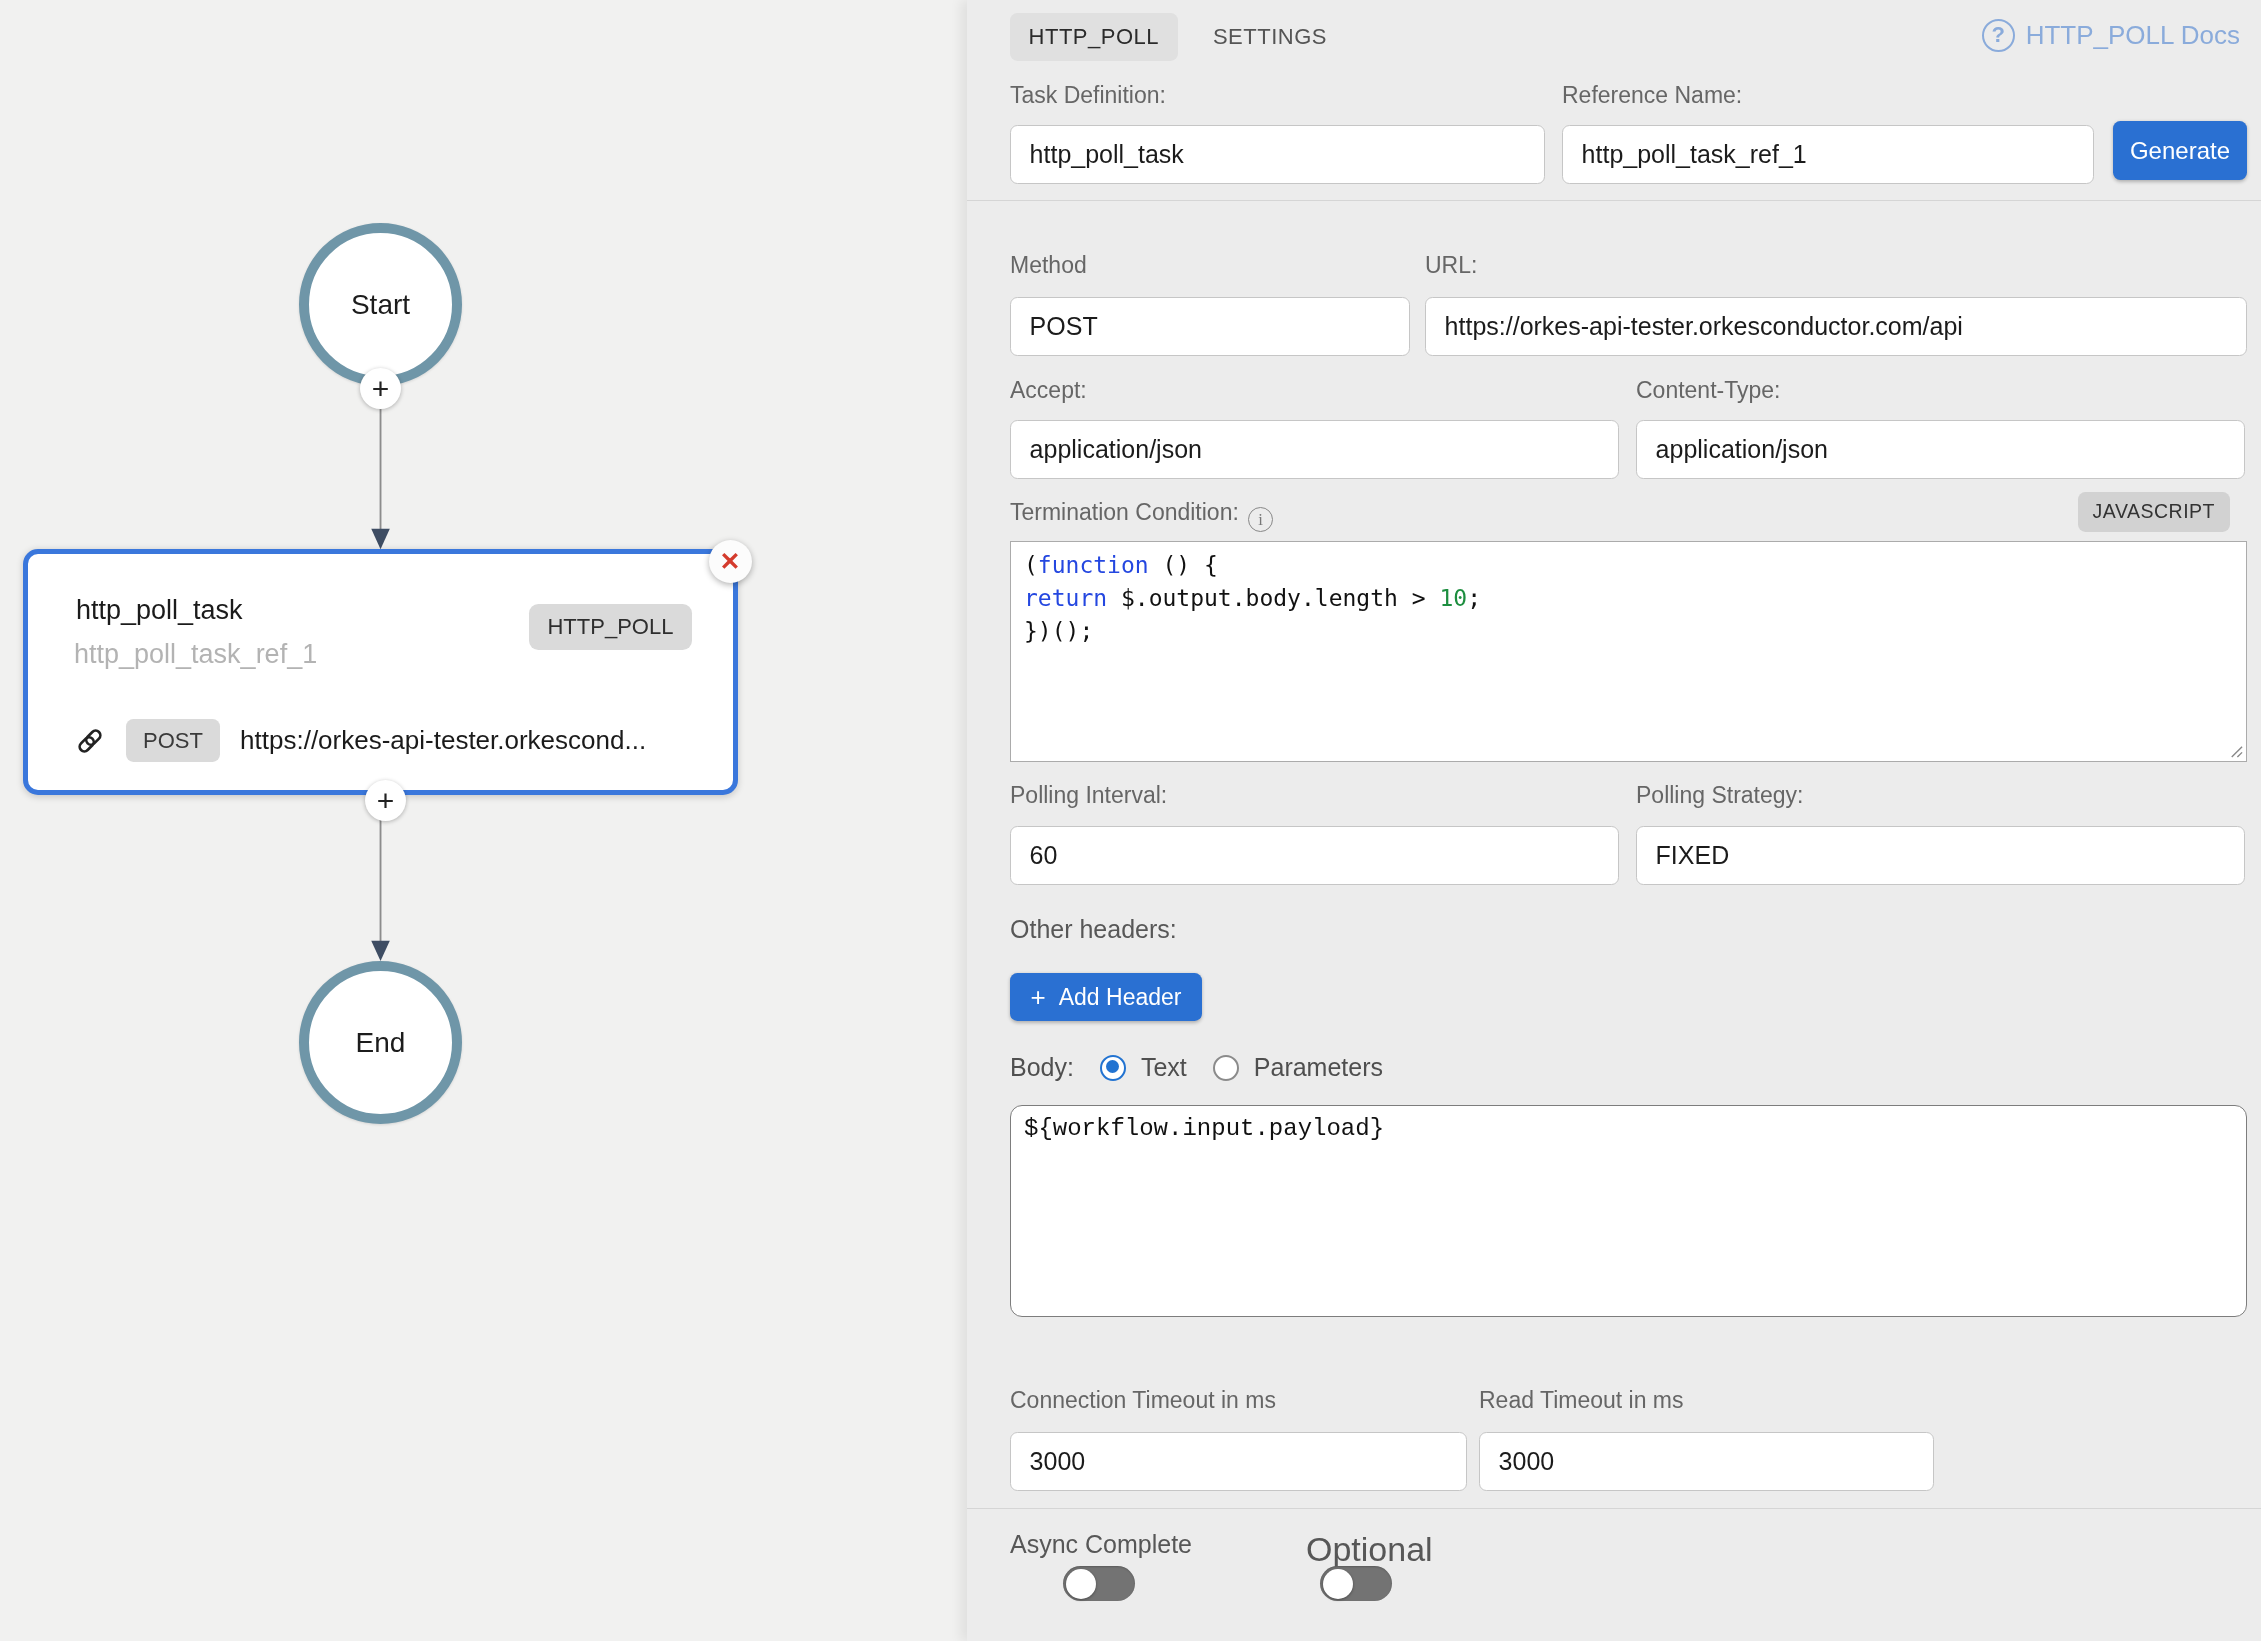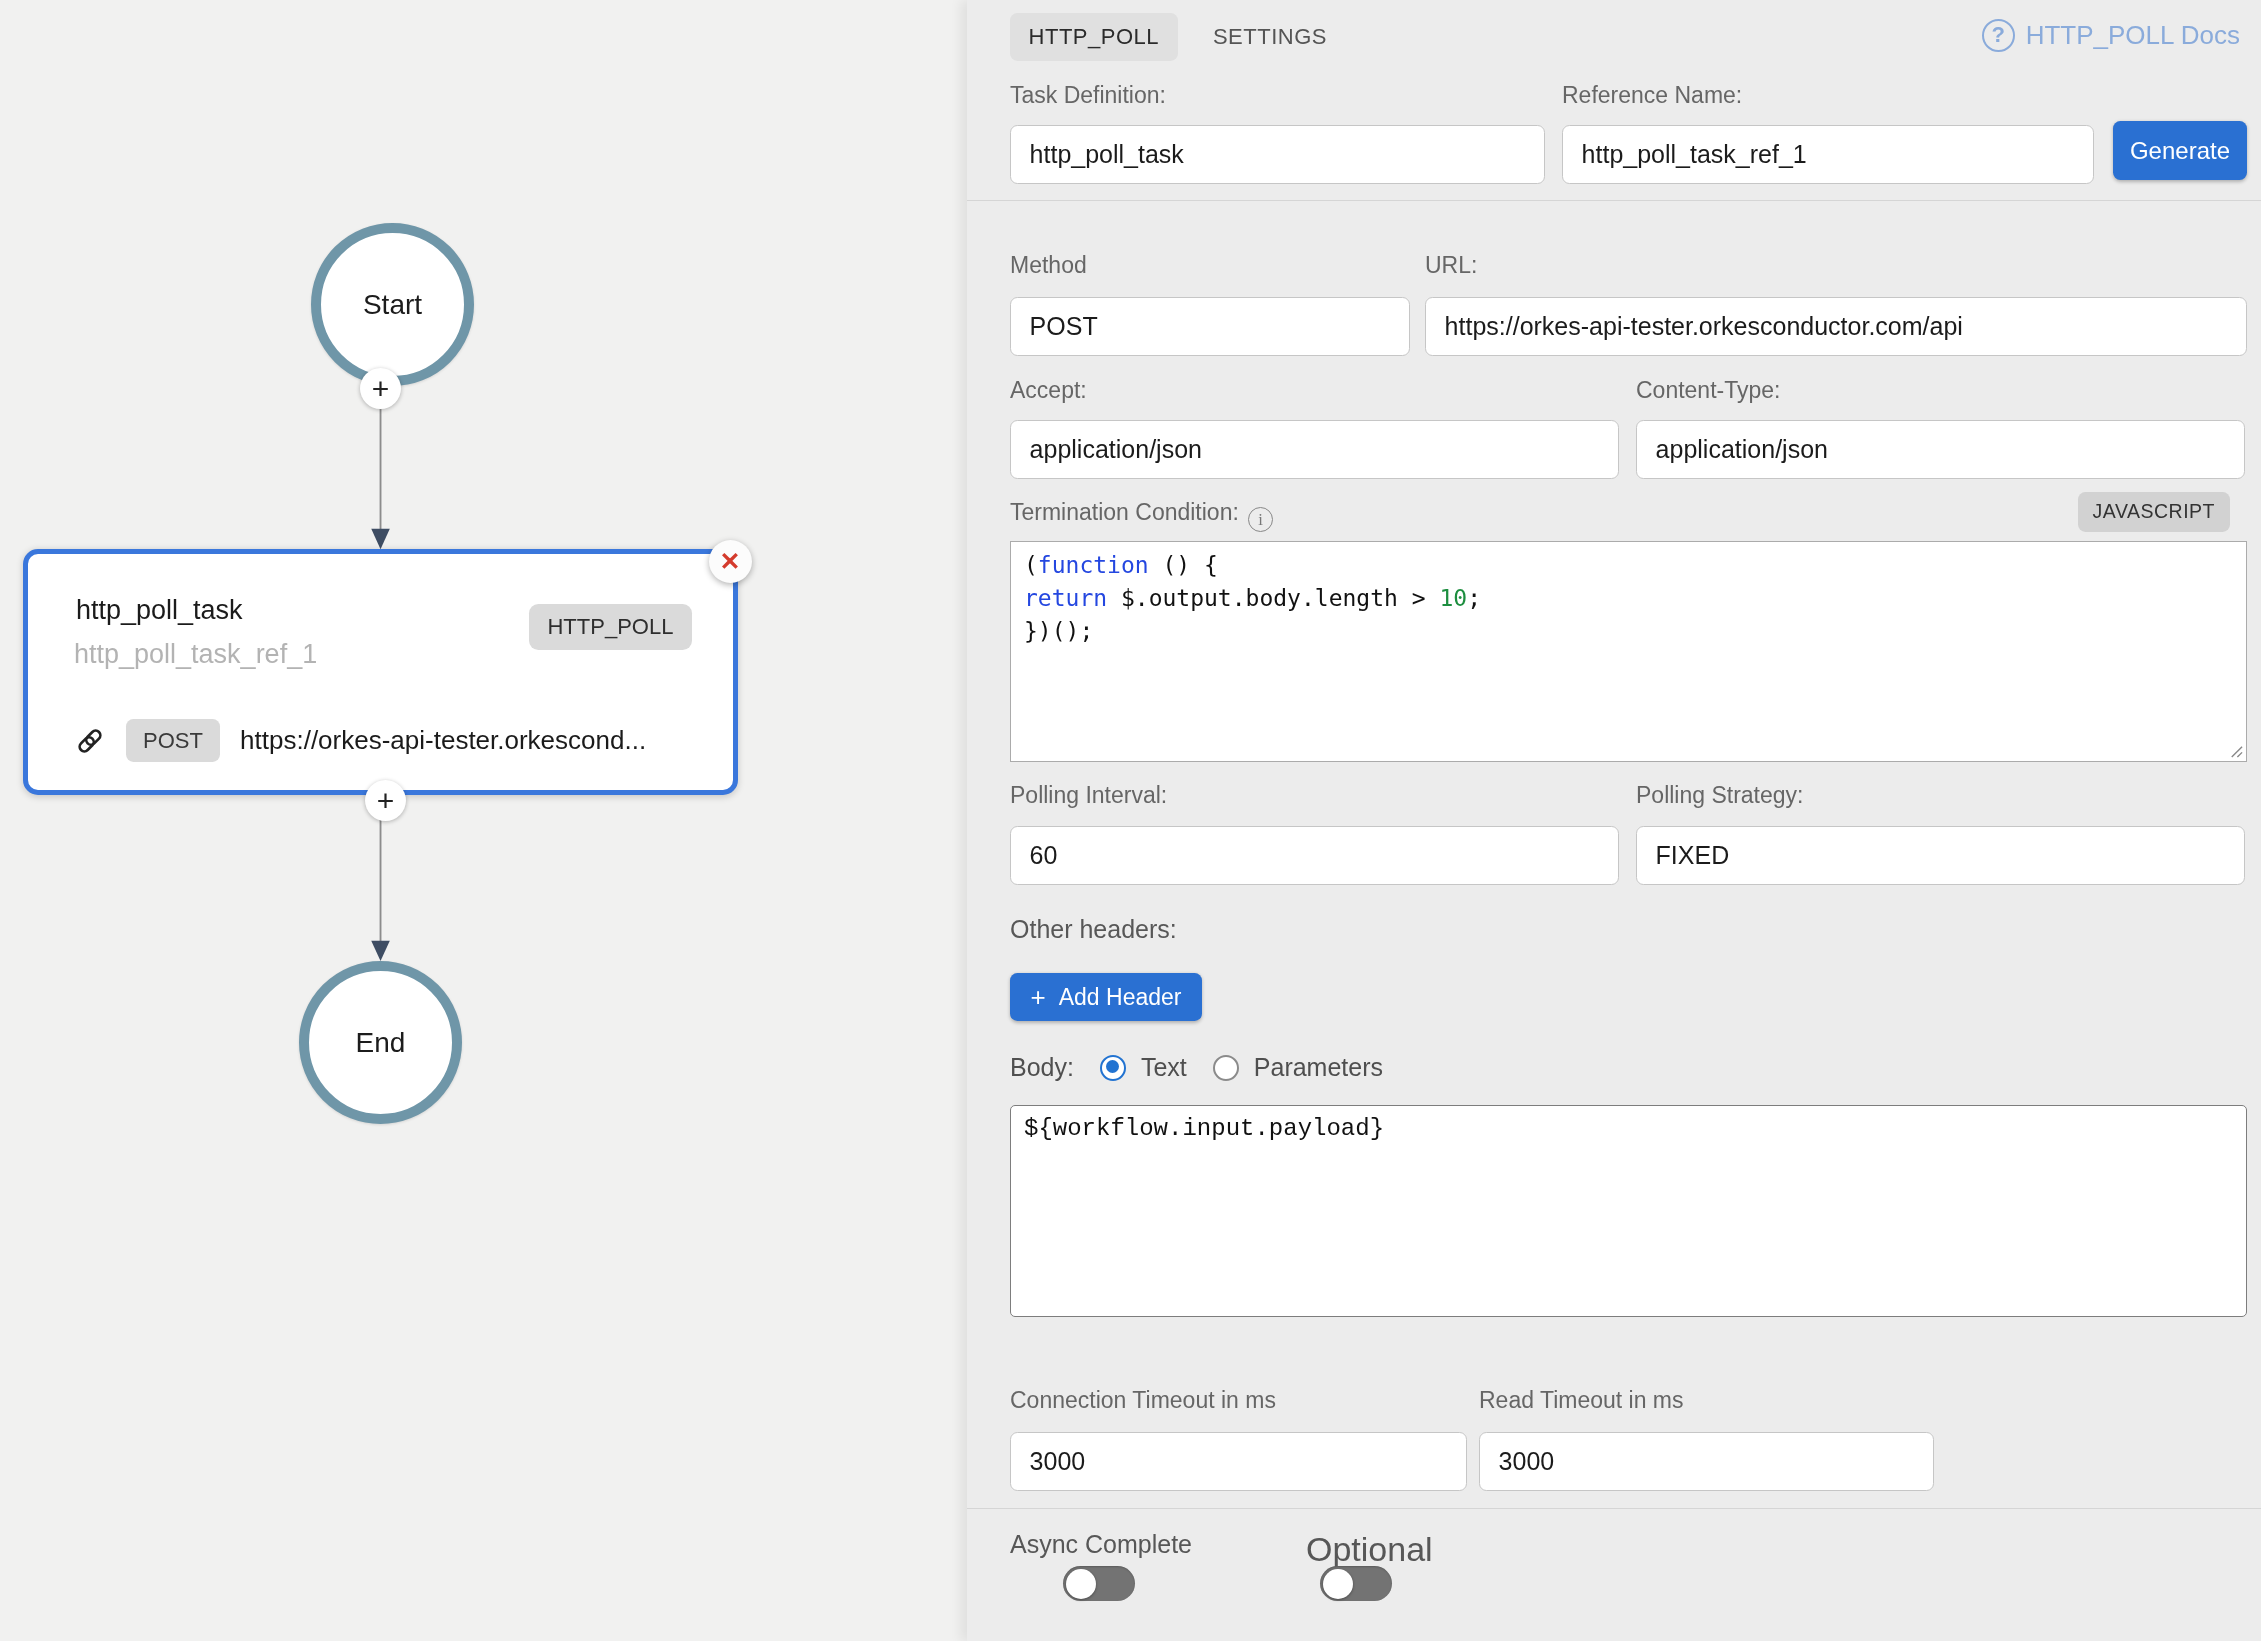--- a/index.html
+++ b/index.html
@@ -9,21 +9,21 @@
   
   .canvas { position:absolute; left:0; top:0; width:967px; height:1642px; background:#f1f1f0; }
   .connectors { position:absolute; left:0; top:0; pointer-events:none; }
 
   .node-circle {
     position:absolute; width:163px; height:163px; border-radius:50%;
     background:#ffffff; border:10.2px solid #6f96a8;
     display:flex; align-items:center; justify-content:center;
     font-size:28px; color:#1c1c1c; box-shadow:0 0.9px 2.8px rgba(0,0,0,.12);
   }
-  .start-node { left:311px; top:223px; }
+  .start-node { left:299px; top:223px; }
   .end-node   { left:299px; top:961px; }
 
   .plus-btn {
     position:absolute; width:41px; height:41px; border-radius:50%;
     background:#ffffff; box-shadow:0 0.9px 4.6px rgba(0,0,0,.28);
     display:flex; align-items:center; justify-content:center;
     font-size:30px; font-weight:300; color:#222; z-index:5; cursor:pointer;
   }
   .plus-start { left:360px; top:368px; }
 
@@ -105,21 +105,21 @@
   .body-label { font-size:25px; color:#4f4f4f; }
   .radio-opt { display:flex; align-items:center; gap:15px; cursor:pointer; }
   .radio { width:26px; height:26px; border-radius:50%; border:2.8px solid #8b8b8b; position:relative; background:#fff; }
   .radio.sel { border-color:#2273d1; }
   .radio.sel::after { content:""; position:absolute; left:3.7px; top:3.7px; width:13px; height:13px;
     border-radius:50%; background:#2273d1; }
   .radio-label { font-size:25px; color:#4f4f4f; }
 
   .body-textarea {
     position:absolute; left:43px; top:1105px; width:1237px; height:212px;
-    background:#fff; border:0.9px solid #7d7d7d; border-radius:5px; padding:9.3px 13px;
+    background:#fff; border:0.9px solid #7d7d7d; border-radius:12px; padding:9.3px 13px;
     font-family:"Liberation Mono", monospace; font-size:24px; color:#111; resize:none; outline:none;
   }
 
   .toggle {
     position:absolute; width:72px; height:35px; border-radius:17.6px; background:#737373; cursor:pointer;
     box-shadow:inset 0 0.9px 1.9px rgba(0,0,0,.2);
   }
   .toggle .knob { position:absolute; left:2.8px; top:2.8px; width:30px; height:30px; border-radius:50%;
     background:#fff; box-shadow:0 0.9px 2.8px rgba(0,0,0,.35); }
 

